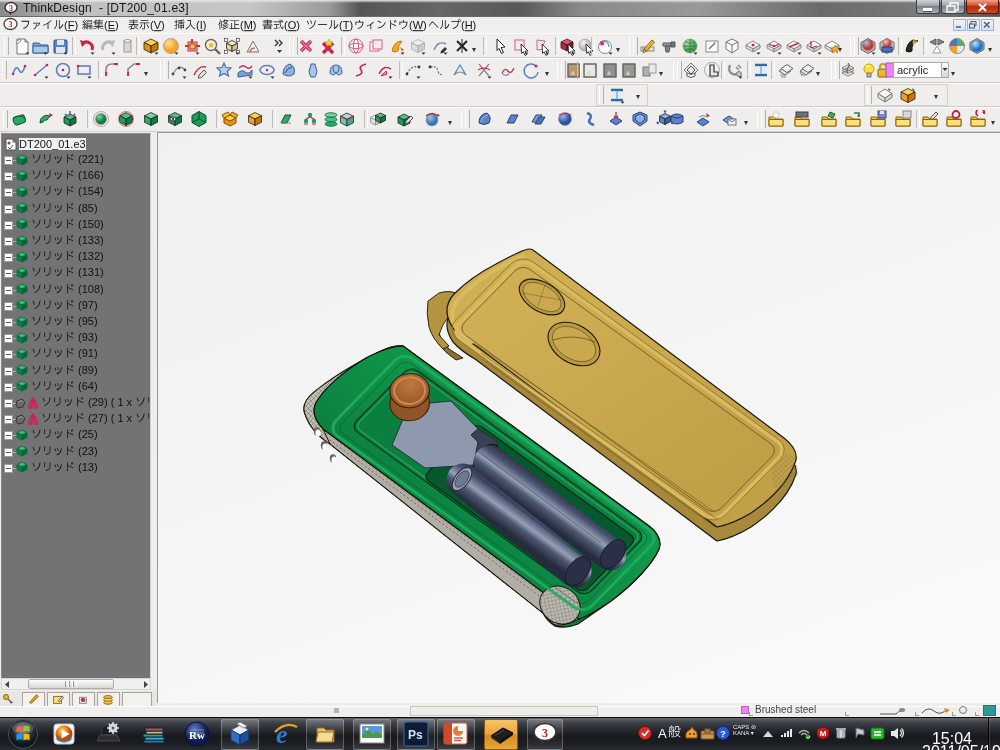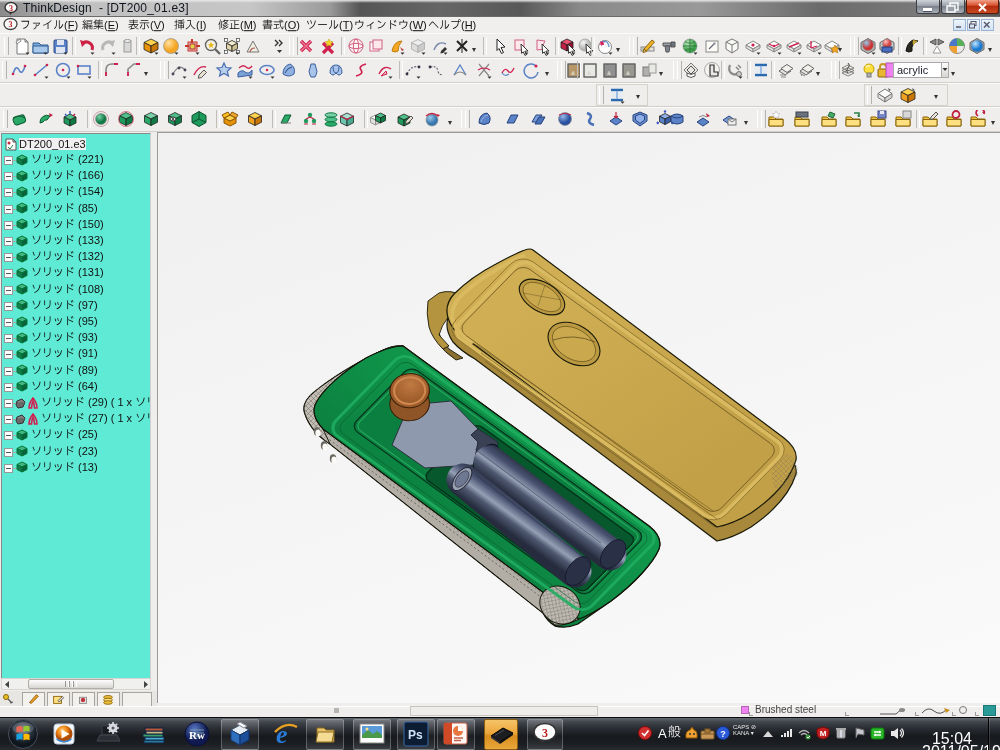--- a/index.html
+++ b/index.html
@@ -865,21 +865,21 @@
     </svg>
 <svg style="position:absolute;left:969px;top:110px" width="19" height="19" viewBox="0 0 19 19">
       <path d="M2 7 h5 l2 2 h7 v7 h-14z" fill="#f0c040" stroke="#8a6508"></path>
       <path d="M2 9.5 h14 v6.5 h-14z" fill="#ffe080" stroke="#8a6508"></path>
       <path d="M9 6 A4 4 0 1 1 15 4" fill="none" stroke="#c02040" stroke-width="1.6"></path>
       <path d="M15 4 l1 -3 -3 1z" fill="#c02040"></path>
     </svg>
 <div style="position:absolute;left:991px;top:118px;width:6px;height:10px;color:#333;font-size:8px">▾</div>
 </div>
 <div class="abs" style="left:0;top:132px;width:157px;height:574px;background:#efeeec"></div>
-<div class="abs" style="left:1px;top:133px;width:150px;height:545px;background:#5eead4;border:1px solid #8a8a8a;border-right-color:#d0d0d0;border-bottom:none;box-sizing:border-box;overflow:hidden">
+<div class="abs" style="left:1px;top:133px;width:150px;height:545px;background:#737373;border:1px solid #8a8a8a;border-right-color:#d0d0d0;border-bottom:none;box-sizing:border-box;overflow:hidden">
 <svg style="position:absolute;left:2px;top:4px" width="13" height="13" viewBox="0 0 13 13">
       <path d="M2 1 h7 l3 3 v8 h-10z" fill="#fff" stroke="#555"></path>
       <path d="M9 1 l3 3 h-3z" fill="#ccc" stroke="#555"></path>
       <circle cx="5" cy="5" r="1.5" fill="#c03040"></circle>
       <path d="M4 9 l2 2 3 -4" stroke="#2a8040" fill="none"></path>
     </svg>
 <div class="abs" style="left:17px;top:4px;font-size:11px;color:#111;background:#f0f0f0">DT200_01.e3</div>
 <div class="abs" style="left:2px;top:22px;width:9px;height:9px;border:1px solid #999;background:#fff;box-sizing:border-box"></div>
 <div class="abs" style="left:4px;top:26px;width:5px;height:1px;background:#555"></div>
 <div class="abs" style="left:11px;top:26px;width:4px;height:1px;background:#aaa"></div>

